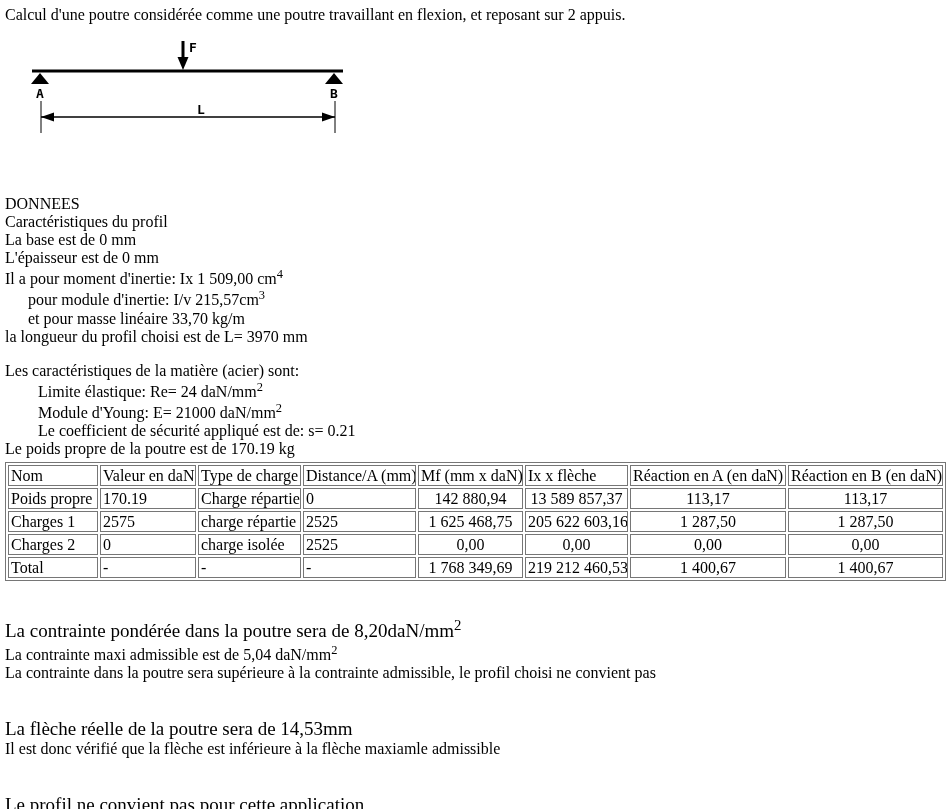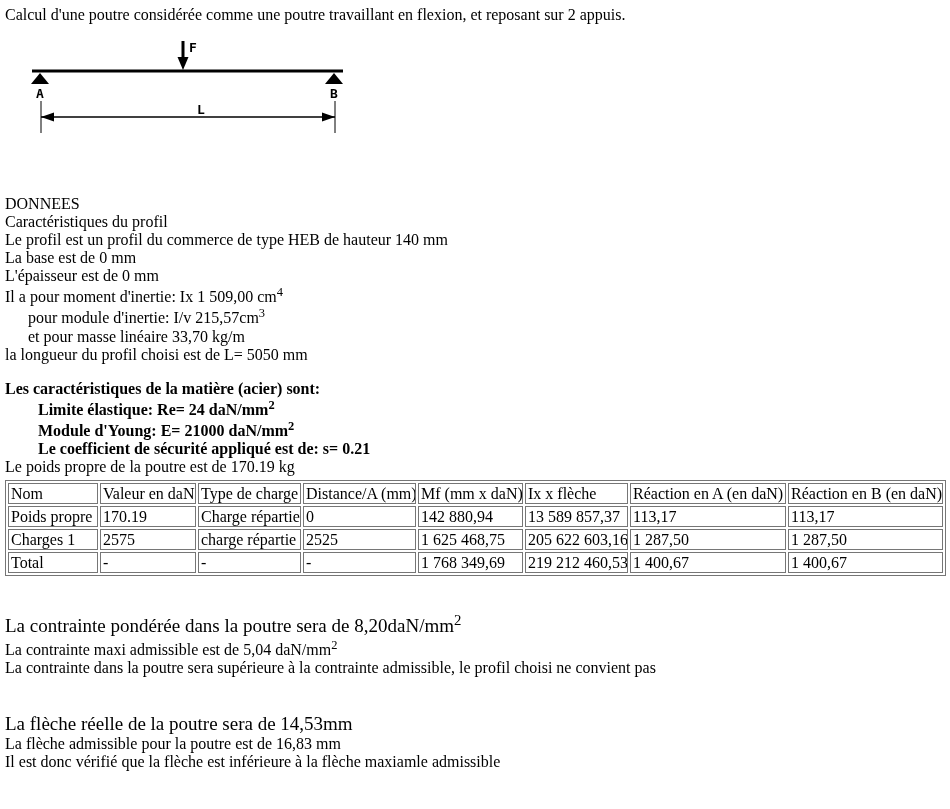--- a/index.html
+++ b/index.html
@@ -10,42 +10,42 @@
     font-size: 16px;
     color: #000000;
   }
   .line { white-space: nowrap; }
   sup { font-size: 0.78em; }
   .title { margin: 1px 0 0 0; }
   .diagram { display: block; margin-top: 13px; }
   .diagram text { font-family: "DejaVu Sans Mono", monospace; font-weight: bold; font-size: 13px; }
   .sec-donnees { margin-top: 58px; }
   .ind1 { padding-left: 23px; font-family: Liberation Serif, serif; }
-  .sec-matiere { margin-top: 16px; font-weight: bold; }
+  .sec-matiere { margin-top: 16px; }
   .ind2 { padding-left: 33px; }
   .poids { margin-top: 0; }
   table.charges {
     margin-top: 4px;
     border-collapse: separate;
     border-spacing: 2px;
     border: 1px solid #767676;
     table-layout: fixed;
     width: 941px;
   }
   table.charges td {
     border: 1px solid #767676;
     padding: 0 2px;
     height: 19px;
     white-space: nowrap;
     overflow: hidden;
     font-size: 16px;
     text-align: left;
     vertical-align: middle;
   }
-  table.charges td.num { text-align: left; }
+  table.charges td.num { text-align: center; }
   .sec-results { margin-top: 14px; }
   .big { font-size: 19px; margin-top: 36px; }
 </style>
 </head>
 <body>
 
 <div>
 
   <div class="title line">Calcul d'une poutre considérée comme une poutre travaillant en flexion, et reposant sur 2 appuis.</div>
 
@@ -67,27 +67,26 @@
 
     <line x1="36" y1="80" x2="330" y2="80" stroke="#000" stroke-width="1.5"></line>
     <polygon points="36,80 49,75.5 49,84.5" fill="#000"></polygon>
     <polygon points="330,80 317,75.5 317,84.5" fill="#000"></polygon>
     <text x="196" y="77" text-anchor="middle">L</text>
   </svg>
 
   <div class="sec-donnees">
     <div class="line">DONNEES</div>
     <div class="line">Caractéristiques du profil</div>
-    <div class="line">Le profil est un profil du commerce de type HEB de hauteur 140 mm</div>
     <div class="line">La base est de 0 mm</div>
     <div class="line">L'épaisseur est de 0 mm</div>
     <div class="line"><span>Il a pour moment d'inertie: Ix 1 509,00 cm</span><sup>4</sup></div>
     <div class="line ind1"><span>pour module d'inertie: I/v 215,57cm</span><sup>3</sup></div>
     <div class="line ind1">et pour masse linéaire 33,70 kg/m</div>
-    <div class="line">la longueur du profil choisi est de L= 5050 mm</div>
+    <div class="line">la longueur du profil choisi est de L= 3970 mm</div>
   </div>
 
   <div class="sec-matiere">
     <div class="line">Les caractéristiques de la matière (acier) sont:</div>
     <div class="line ind2"><span>Limite élastique: Re= 24 daN/mm</span><sup>2</sup></div>
     <div class="line ind2"><span>Module d'Young: E= 21000 daN/mm</span><sup>2</sup></div>
     <div class="line ind2">Le coefficient de sécurité appliqué est de: s= 0.21</div>
   </div>
 
   <div class="poids line">Le poids propre de la poutre est de 170.19 kg</div>
@@ -128,35 +127,44 @@
         <td>Charges 1</td>
         <td>2575</td>
         <td>charge répartie</td>
         <td>2525</td>
         <td class="num">1 625 468,75</td>
         <td class="num">205 622 603,16</td>
         <td class="num">1 287,50</td>
         <td class="num">1 287,50</td>
       </tr>
       <tr>
+        <td>Charges 2</td>
+        <td>0</td>
+        <td>charge isolée</td>
+        <td>2525</td>
+        <td class="num">0,00</td>
+        <td class="num">0,00</td>
+        <td class="num">0,00</td>
+        <td class="num">0,00</td>
+      </tr>
+      <tr>
         <td>Total</td>
         <td>-</td>
         <td>-</td>
         <td>-</td>
         <td class="num">1 768 349,69</td>
         <td class="num">219 212 460,53</td>
         <td class="num">1 400,67</td>
         <td class="num">1 400,67</td>
       </tr>
     </tbody>
   </table>
 
   <div class="sec-results">
     <div class="line big"><span>La contrainte pondérée dans la poutre sera de 8,20daN/mm</span><sup>2</sup></div>
     <div class="line"><span>La contrainte maxi admissible est de 5,04 daN/mm</span><sup>2</sup></div>
     <div class="line">La contrainte dans la poutre sera supérieure à la contrainte admissible, le profil choisi ne convient pas</div>
     <div class="line big">La flèche réelle de la poutre sera de 14,53mm</div>
-    <div class="line">La flèche admissible pour la poutre est de 16,83 mm</div>
     <div class="line">Il est donc vérifié que la flèche est inférieure à la flèche maxiamle admissible</div>
     <div class="line big">Le profil ne convient pas pour cette application</div>
   </div>
 
 </div>
 
 </body></html>

